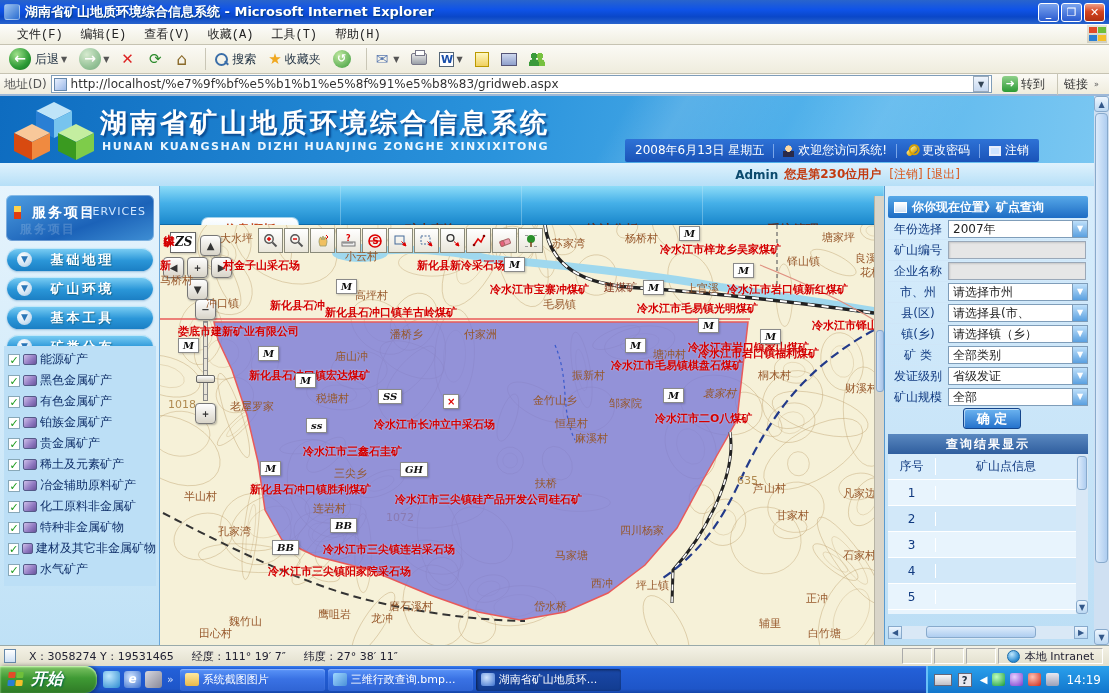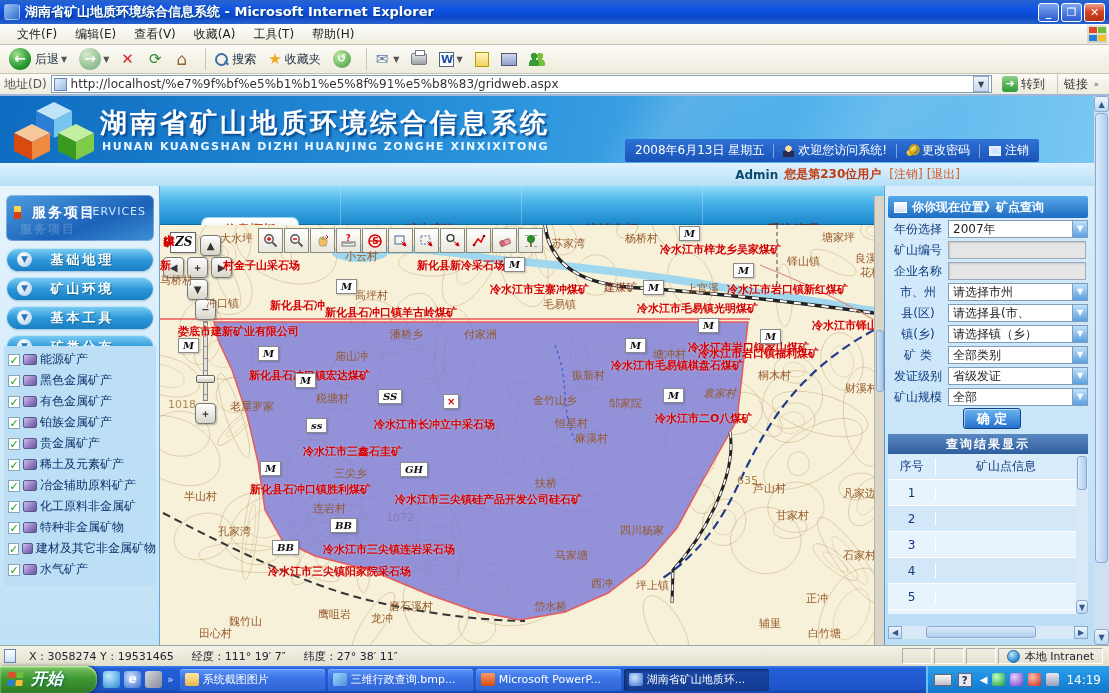--- a/index.html
+++ b/index.html
@@ -7,21 +7,21 @@
   #screen{position:relative;width:1109px;height:693px;overflow:hidden;background:#cde6f7;}
   .abs{position:absolute;}
   
   #titlebar{left:0;top:0;width:1109px;height:24px;background:linear-gradient(#2964cc,#0f53e8 40%,#0a47c8 70%,#2964cc);color:#fff;display:flex;align-items:center;padding:0 4px;}
   #titlebar .ticon{width:16px;height:16px;background:linear-gradient(135deg,#9cc3f0,#2a6cd0);border:1px solid #fff4;border-radius:3px;margin-right:5px;}
   #titlebar .ttext{font-weight:bold;font-size:13px;text-shadow:1px 1px 1px #0338;white-space:nowrap;}
   .winbtn{width:21px;height:19px;margin-left:2px;border-radius:3px;border:1px solid #fff;color:#fff;font-size:11px;line-height:17px;text-align:center;font-weight:bold;background:linear-gradient(#7ba4ee,#2a5bd0);}
   .winbtn.close{background:linear-gradient(#f0a089,#d44420 45%,#b03010);}
   
   #menubar{left:0;top:24px;width:1109px;height:21px;background:linear-gradient(#fdfdfb,#f0eee0);border-bottom:1px solid #c6c3b2;display:flex;align-items:center;padding-left:8px;font-size:12px;color:#222;}
-  .menuitem{padding:2px 9px;}
+  .menuitem{padding:2px 9px;font-family:Liberation Mono, monospace;}
   #menuflag{position:absolute;right:2px;top:1px;width:20px;height:18px;background:linear-gradient(#e8e6da,#d0cec0);display:grid;grid-template-columns:8px 8px;grid-gap:1px;padding:2px;}
   #menuflag i{display:block;height:6px;}
   
   #btoolbar{left:0;top:45px;width:1109px;height:29px;background:linear-gradient(#fbfaf5,#efecdd);border-bottom:1px solid #c6c3b2;display:flex;align-items:center;padding-left:6px;font-size:12px;color:#234;}
   .tbtn{display:flex;align-items:center;margin-right:6px;padding:1px 3px;}
   .roundbtn{width:22px;height:22px;border-radius:50%;color:#fff;font-weight:bold;text-align:center;line-height:21px;font-size:14px;}
   .backbtn{background:radial-gradient(circle at 35% 30%,#9fe08a,#2c9a35 60%,#147020);}
   .fwdbtn{background:radial-gradient(circle at 35% 30%,#cfe8c8,#7fb885 60%,#5a9868);opacity:.8;}
   .caret{font-size:8px;color:#555;margin-left:2px;}
   .vsep{width:1px;height:22px;background:#c9c6b6;margin:0 6px;}
@@ -860,24 +860,20 @@
     </div>
     <div id="tasks" style="display:flex">
         <div class="task">
           <span class="ticn" style="background: linear-gradient(rgb(255, 233, 160), rgb(232, 184, 74));"></span>
           <span>系统截图图片</span>
         </div>
         <div class="task">
           <span class="ticn" style="background: linear-gradient(135deg, rgb(160, 216, 255), rgb(74, 144, 216));"></span>
           <span>三维行政查询.bmp...</span>
         </div>
-        <div class="task">
-          <span class="ticn" style="background: linear-gradient(rgb(255, 154, 106), rgb(208, 74, 16));"></span>
-          <span>Microsoft PowerP...</span>
-        </div>
         <div class="task active">
           <span class="ticn" style="background: radial-gradient(circle at 40% 35%, rgb(207, 228, 255), rgb(58, 110, 204));"></span>
           <span>湖南省矿山地质环...</span>
         </div>
       </div>
     <div id="tray">
       <span class="kbicon"></span>
       <span class="qicon">?</span>
       <span class="chev">◀</span>
       <span class="trayicon" style="background:radial-gradient(circle at 35% 30%,#bfffbf,#1a9a3a)"></span>

